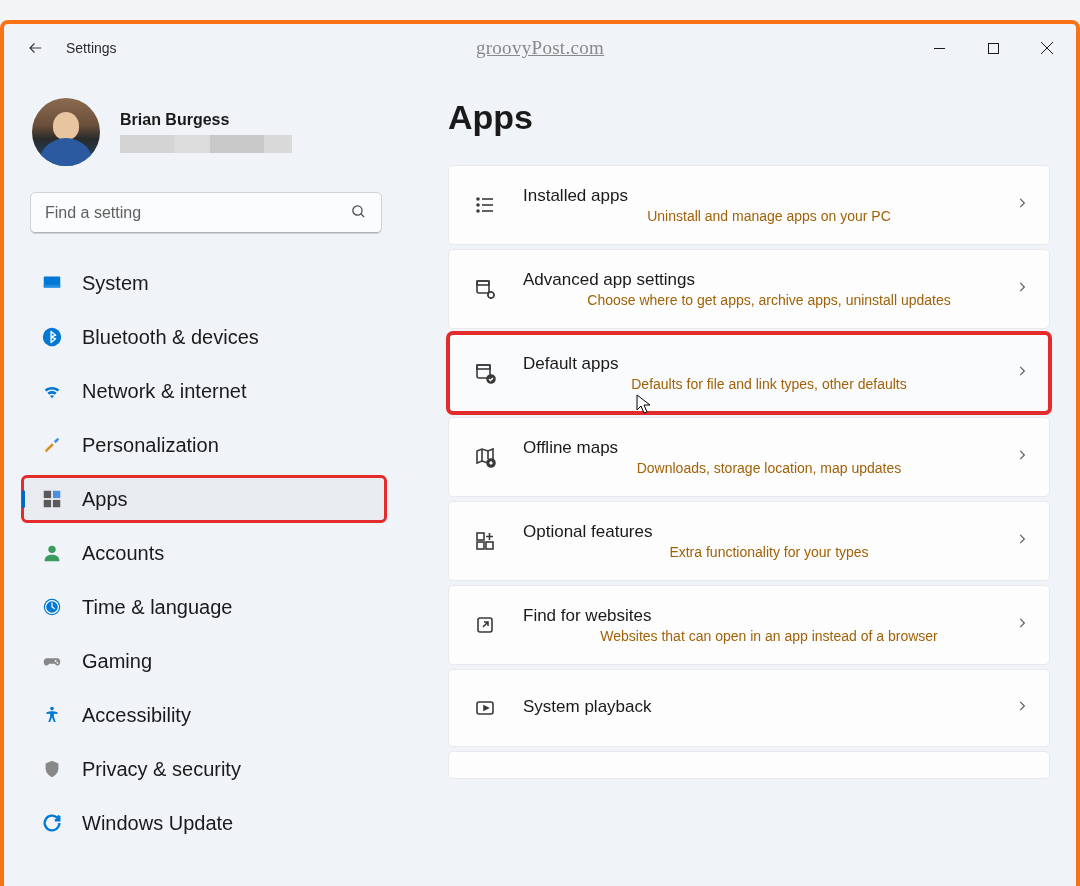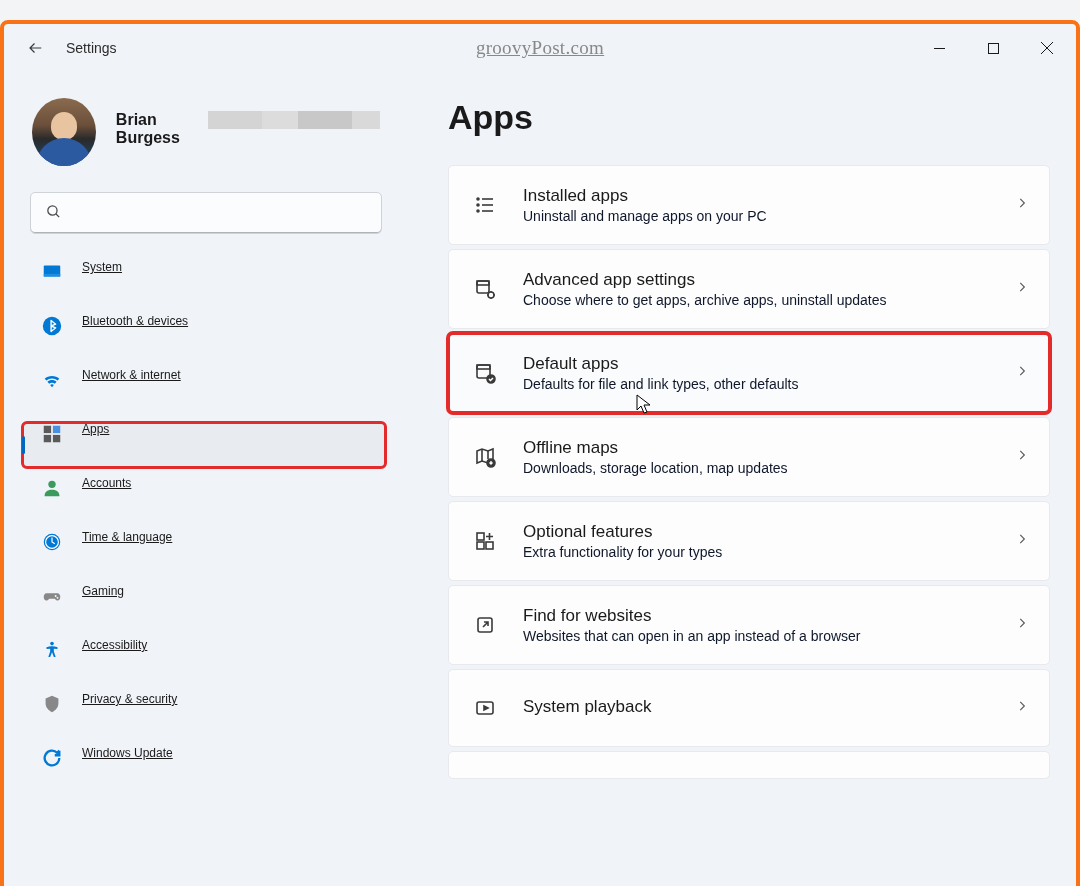--- a/index.html
+++ b/index.html
@@ -112,20 +112,21 @@
       bottom: 0;
       left: 50%;
       transform: translateX(-50%);
       width: 56px;
       height: 28px;
       background: #2c5aa0;
       border-radius: 30px 30px 0 0;
     }
     .profile-info {
       display: flex;
+      flex-direction: column;
     }
     .profile-name {
       font-size: 16px;
       font-weight: 600;
       color: #1a1a1a;
       margin-bottom: 6px;
     }
     .redacted {
       display: flex;
       gap: 0;
@@ -164,28 +165,28 @@
     .search-icon {
       color: #4a4a4a;
     }
     .nav {
       display: flex;
       flex-direction: column;
       padding: 0 0 0 6px;
     }
     .nav-item {
       display: flex;
+      align-items: center;
       height: 46px;
       padding: 0 14px 0 18px;
       border-radius: 5px;
-      font-size: 12px;
+      font-size: 20px;
       color: #1a1a1a;
       margin: 4px 8px 4px 2px;
       position: relative;
-      text-decoration: underline;
     }
     .nav-item.selected {
       background: #e8ebef;
     }
     .nav-item.selected::before {
       content: "";
       position: absolute;
       left: 0;
       top: 50%;
       transform: translateY(-50%);
@@ -248,21 +249,22 @@
     .card-text {
       flex: 1;
     }
     .card-title {
       font-size: 17px;
       color: #1a1a1a;
       margin-bottom: 2px;
     }
     .card-sub {
       font-size: 14px;
-      color: #0f172a;
+      color: #a16207;
+      text-align: center;
     }
     .chevron {
       color: #5a5a5a;
     }
     .card.peek {
       min-height: 28px;
       padding: 0 20px;
       overflow: hidden;
     }
     .cursor {
@@ -315,20 +317,21 @@
           <div class="redacted">
             <span></span>
               <span></span>
               <span></span>
               <span></span>
           </div>
         </div>
       </div>
 
       <div class="search-box">
+        <input type="text" placeholder="Find a setting" style="">
         <span class="search-icon">
           <svg width="17" height="17" viewBox="0 0 24 24" fill="none" stroke="currentColor" stroke-width="1.8">
               <circle cx="10.5" cy="10.5" r="6.5"></circle>
               <line x1="20" y1="20" x2="15.2" y2="15.2"></line>
             </svg>
         </span>
       </div>
 
       <nav class="nav">
 
@@ -354,20 +357,29 @@
 
         <div class="nav-item">
           <span class="nav-icon">
             <svg width="22" height="22" viewBox="0 0 24 24" fill="#0078d4">
                 <path d="M12 20l-2-2.5c1-1 3-1 4 0L12 20zm-5-6c2.5-2.5 7.5-2.5 10 0l-2 2c-1.5-1.5-4.5-1.5-6 0l-2-2zm-3-3.5c4-4 12-4 16 0l-2 2c-3-3-9-3-12 0l-2-2z"></path>
               </svg>
           </span>
           <span>Network &amp; internet</span>
         </div>
 
+        <div class="nav-item">
+          <span class="nav-icon">
+            <svg width="22" height="22" viewBox="0 0 24 24">
+                <path d="M4 18l2 2 8-8-2-2-8 8z" fill="#d89020"></path>
+                <path d="M14 8l2 2 4-4-2-2-4 4z" fill="#4a90e2"></path>
+              </svg>
+          </span>
+          <span>Personalization</span>
+        </div>
 
         <div class="nav-item selected highlight">
           <span class="nav-icon">
             <svg width="22" height="22" viewBox="0 0 24 24">
                 <rect x="3" y="3" width="8" height="8" fill="#5a5a5a"></rect>
                 <rect x="13" y="3" width="8" height="8" fill="#4a90e2"></rect>
                 <rect x="3" y="13" width="8" height="8" fill="#5a5a5a"></rect>
                 <rect x="13" y="13" width="8" height="8" fill="#5a5a5a"></rect>
               </svg>
           </span>

